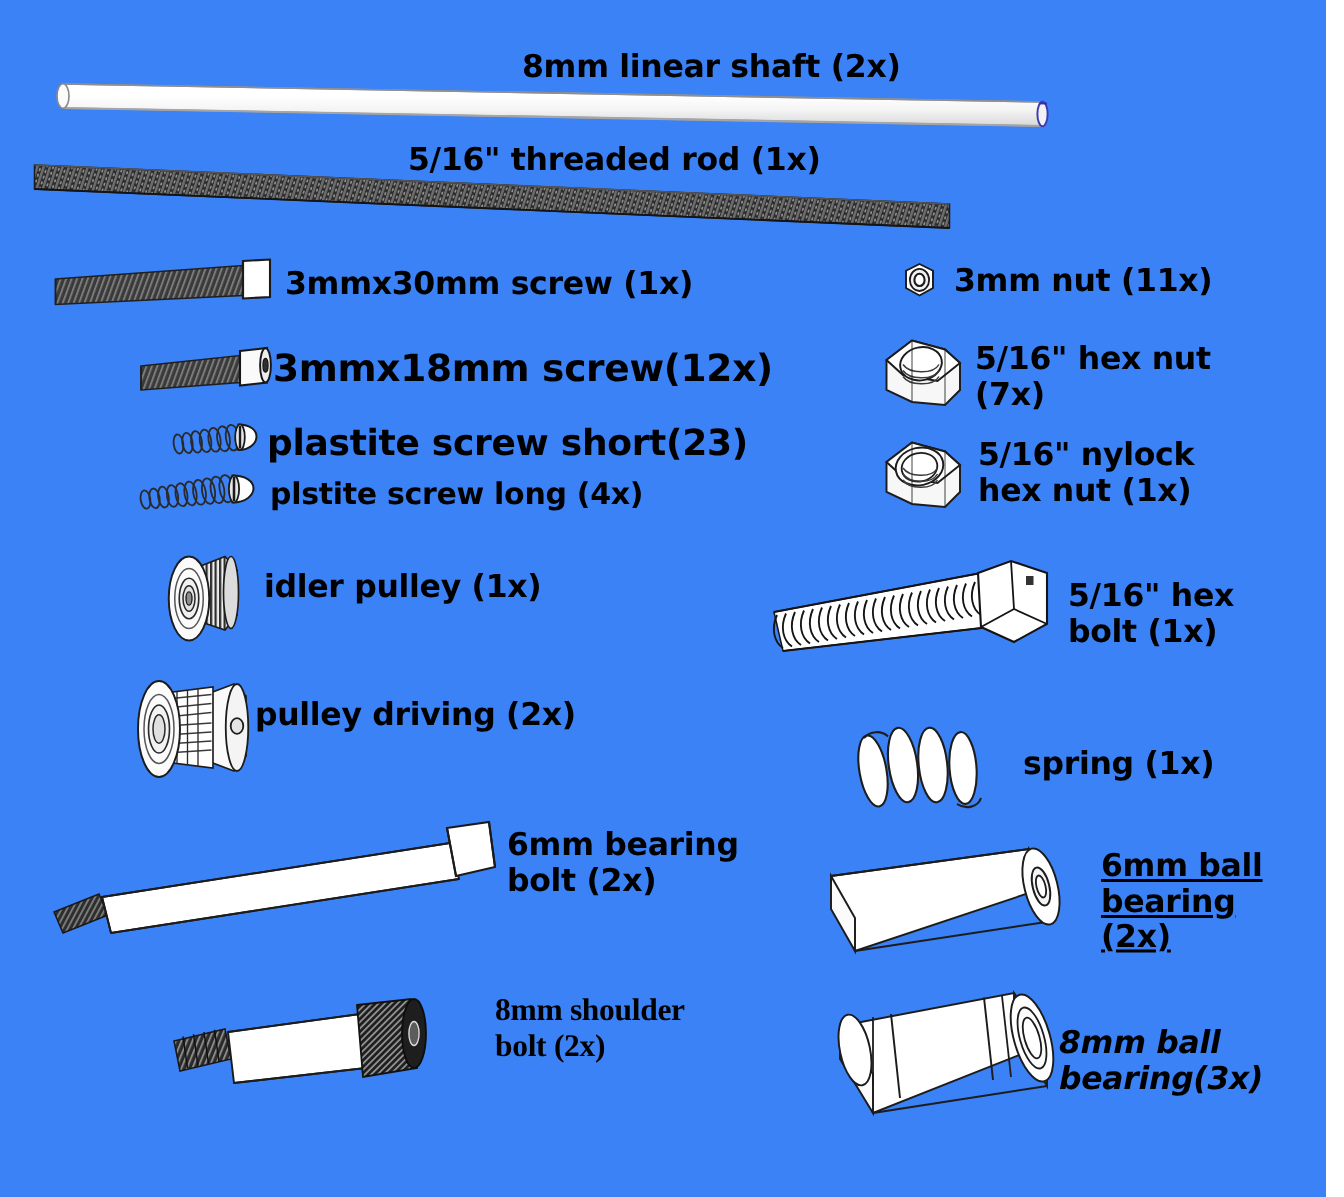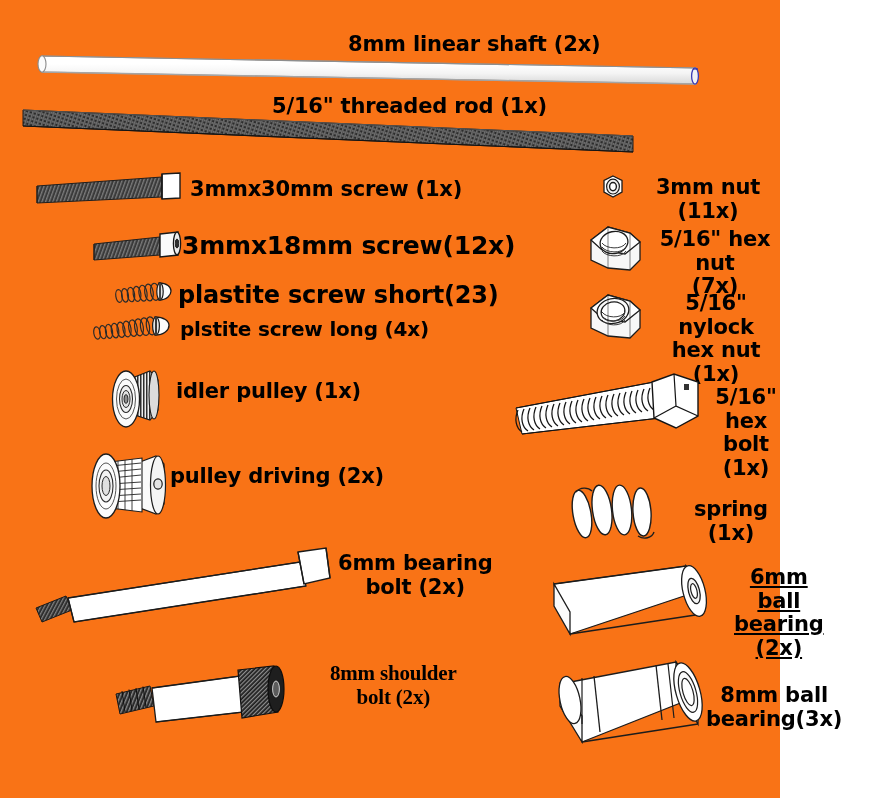--- a/index.html
+++ b/index.html
@@ -2,21 +2,21 @@
 <html><head>
 <meta charset="utf-8">
 <title>Parts List</title>
 <style>
   html,body{margin:0;padding:0;background:#ffffff;}
   body{
     width:896px;height:798px;position:relative;overflow:hidden;
     font-family:"DejaVu Sans","Liberation Sans",sans-serif;
     -webkit-font-smoothing:antialiased;
   }
-  .sheet{position:absolute;left:0;top:0;width:780px;height:798px;background:#f97316;text-align:center;}
+  .sheet{position:absolute;left:0;top:0;width:884px;height:798px;background:#3b82f6;}
   .lbl{
     position:absolute;color:#000;font-weight:bold;
     font-family:"DejaVu Sans","Liberation Sans",sans-serif;
     line-height:1.12;white-space:pre-line;letter-spacing:-0.2px;
   }
   .art{position:absolute;}
   .art svg{display:block;overflow:visible;}
 </style>
 </head>
 <body>
@@ -367,16 +367,16 @@
       <path d="M108,11 L114,66" fill="none" stroke="#1c1c1c" stroke-width="1.3"></path>
       <path d="M120,10 L126,64" fill="none" stroke="#1c1c1c" stroke-width="1.2"></path>
 
       <ellipse cx="22" cy="46" rx="10" ry="24" fill="#ffffff" stroke="#1c1c1c" stroke-width="1.3" transform="rotate(-12 22 46)"></ellipse>
 
       <ellipse cx="140" cy="38" rx="12" ry="30" fill="#ffffff" stroke="#1c1c1c" stroke-width="1.3" transform="rotate(-16 140 38)"></ellipse>
       <ellipse cx="140" cy="38" rx="8" ry="21" fill="#fbfbfb" stroke="#1c1c1c" stroke-width="1.2" transform="rotate(-16 140 38)"></ellipse>
       <ellipse cx="140" cy="38" rx="5" ry="14" fill="#ffffff" stroke="#1c1c1c" stroke-width="1.2" transform="rotate(-16 140 38)"></ellipse>
     </svg>
   </div>
-  <div class="lbl" style="left:706px;top:684px;font-size:21px;">8mm ball
+  <div class="lbl" style="left:706px;top:684px;font-size:21px;font-style:italic;">8mm ball
 bearing(3x)</div>
 
 </div>
 
 </body></html>

